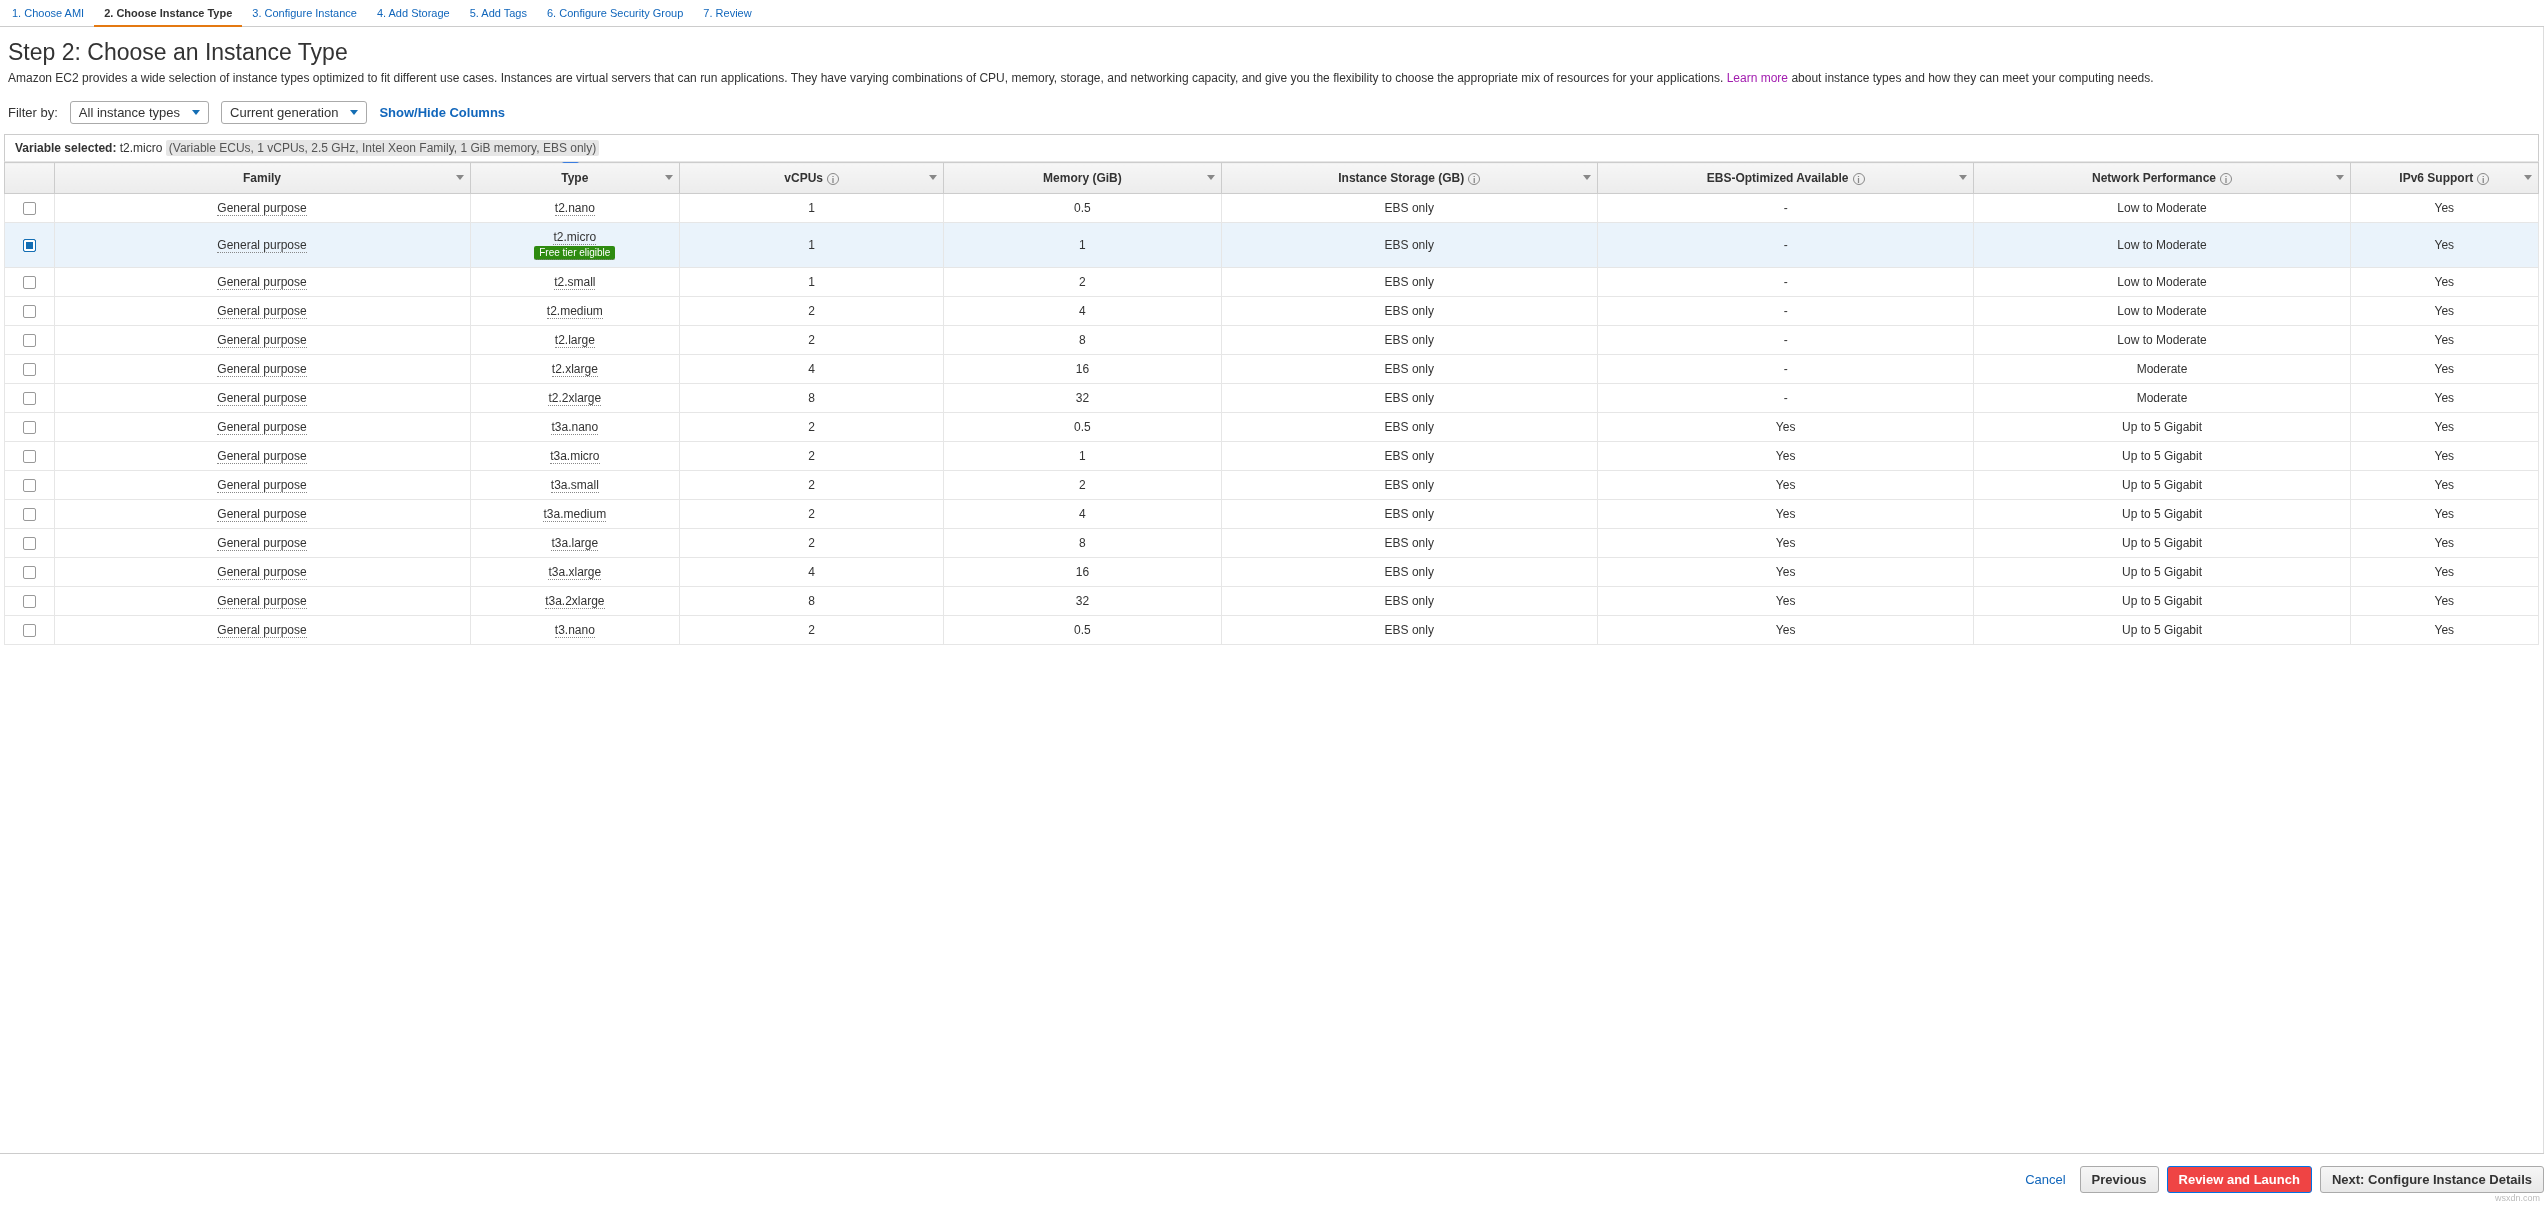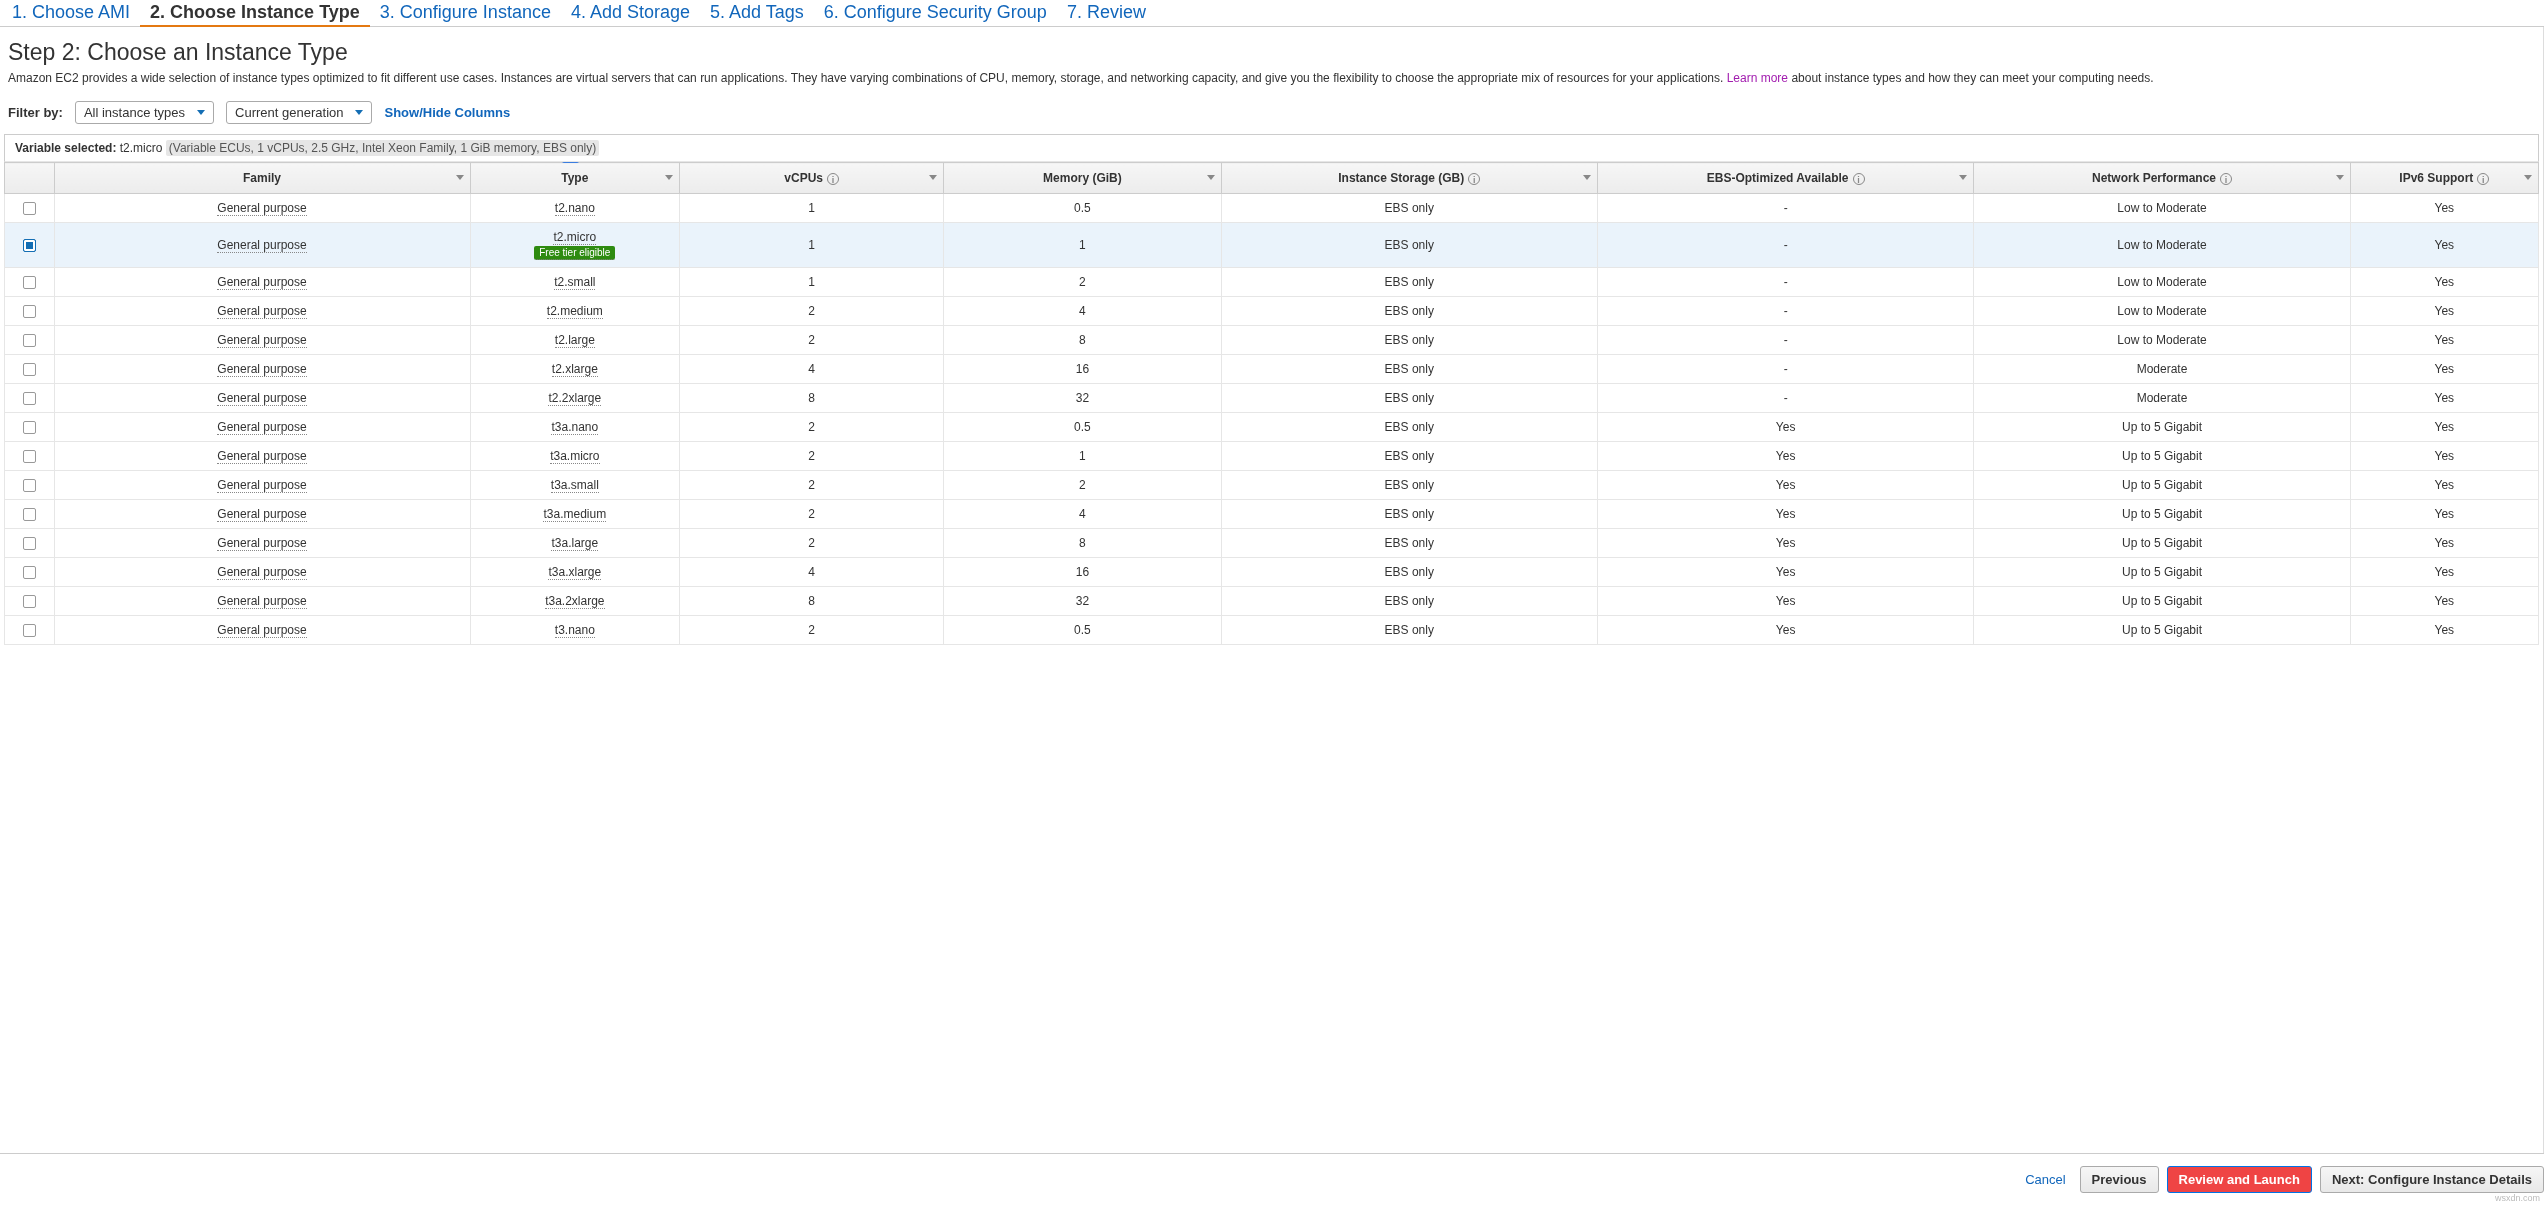--- a/index.html
+++ b/index.html
@@ -1,32 +1,32 @@
 <!DOCTYPE html>
 <html><head>
 <meta charset="utf-8">
 <style>
 html,body{margin:0;padding:0;font-family:"Helvetica Neue",Arial,sans-serif;font-size:13px;color:#333;background:#fff}
 *,*::before,*::after{box-sizing:border-box}
 a{color:#1166bb;text-decoration:none}
 
 
 .tabs{display:flex;height:27px;border-bottom:1px solid #ccc;padding:0 2px}
-.tab{padding:0 10px;height:27px;display:flex;align-items:center;font-size:18px;color:#1166bb;cursor:pointer;border-bottom:2px solid transparent}
+.tab{padding:0 10px;height:27px;display:flex;align-items:center;font-size:11px;color:#1166bb;cursor:pointer;border-bottom:2px solid transparent}
 .tab.active{color:#333;font-weight:700;border-bottom:2px solid #e47911}
 
 
 .page{padding:8px 4px 0 4px;height:calc(100vh - 27px - 44px);overflow-y:auto}
 h1{font-size:23px;font-weight:400;margin:4px 0 4px 4px;color:#333}
 .intro{font-size:12px;color:#333;margin:0 4px 14px 4px;line-height:1.45}
 .intro a{color:#a21caf}
 
 
 .filterbar{display:flex;align-items:center;gap:12px;margin:0 4px 10px 4px;font-size:13px}
-.fltlabel{font-weight:700}
+.fltlabel{font-weight:400}
 .dropdown{display:flex;align-items:center;gap:12px;background:#fff;border:1px solid #aaa;border-radius:3px;padding:3px 8px;cursor:pointer;font-size:13px;color:#333}
 .chev{width:0;height:0;border-left:4px solid transparent;border-right:4px solid transparent;border-top:5px solid #146eb4}
 .linkish{color:#1166bb;font-weight:700;cursor:pointer}
 
 
 .cursel{border:1px solid #ccc;border-bottom:1px solid #e6e6e6;padding:6px 10px;font-size:12px;margin:0}
 .cursel b{font-weight:700}
 .cursel .det{background:#e6e6e6;color:#555;padding:1px 3px;border-radius:2px}
 
 

